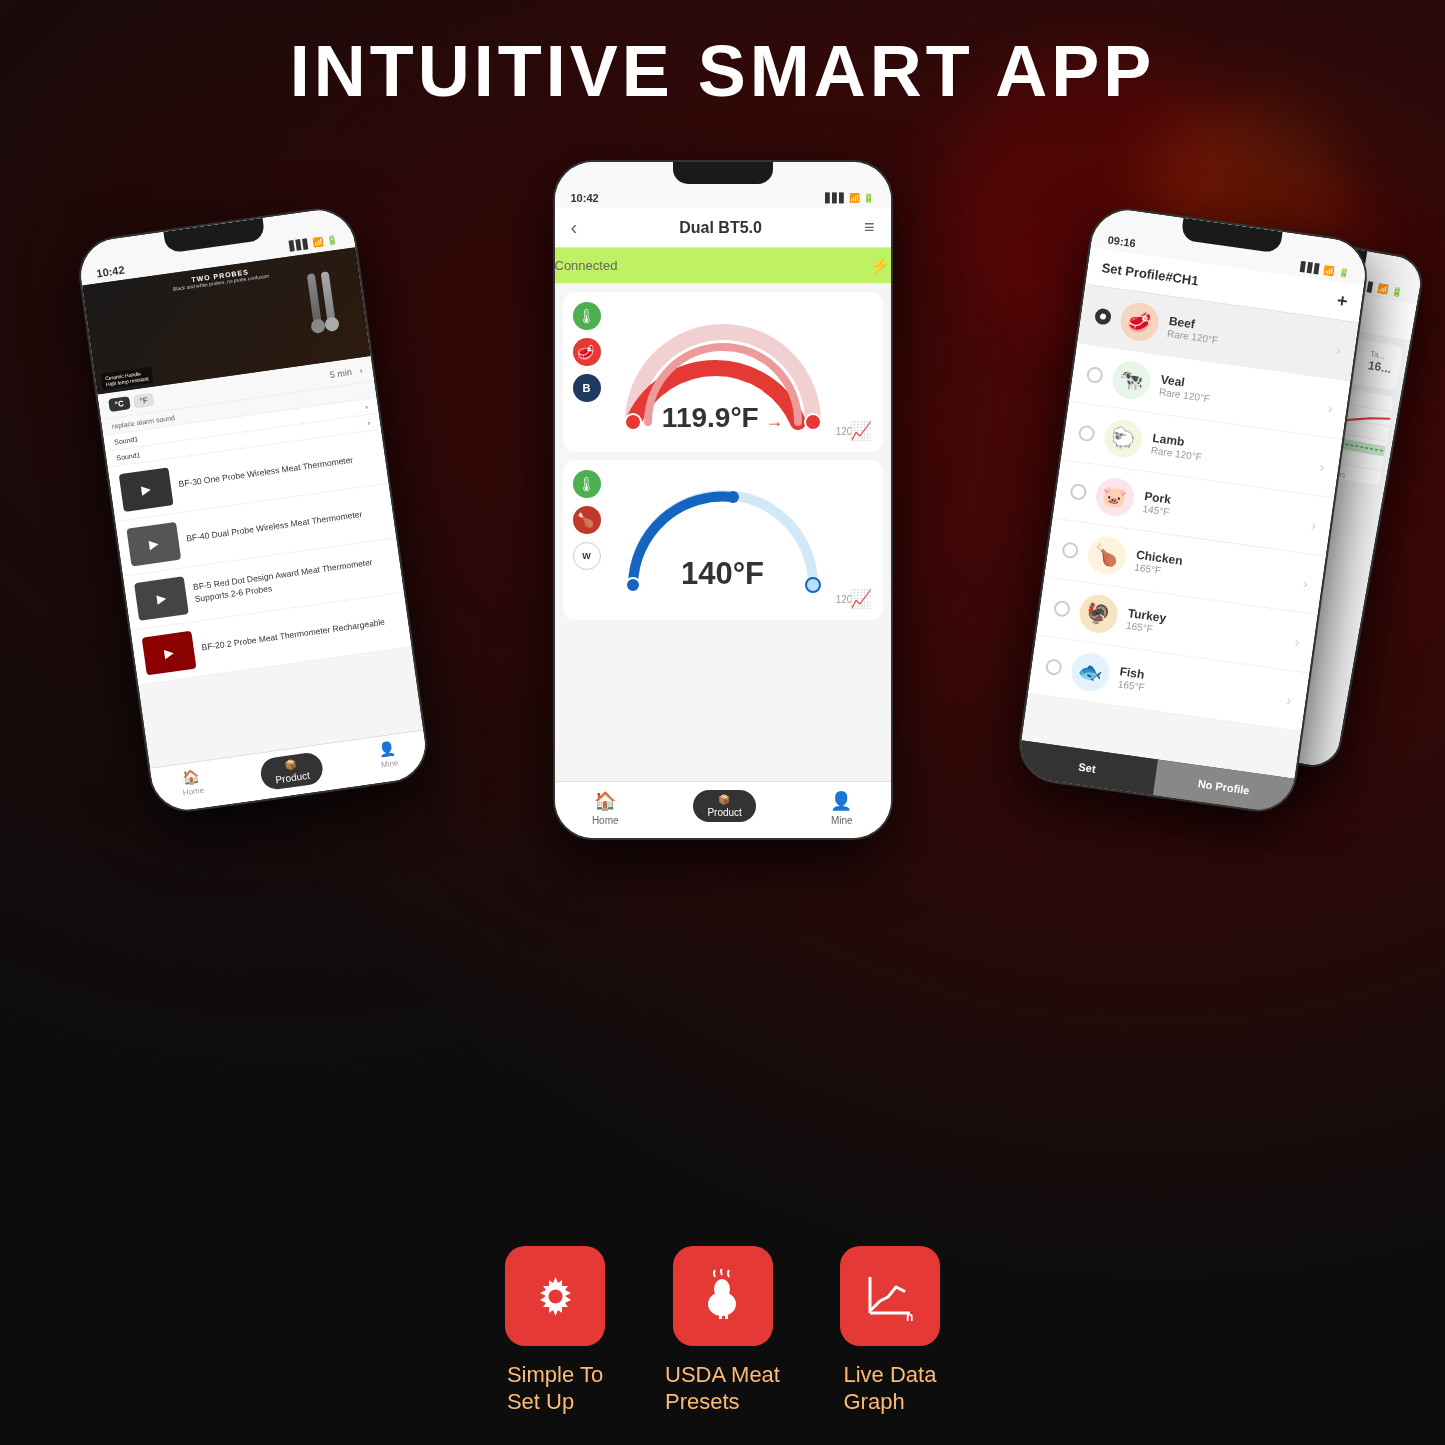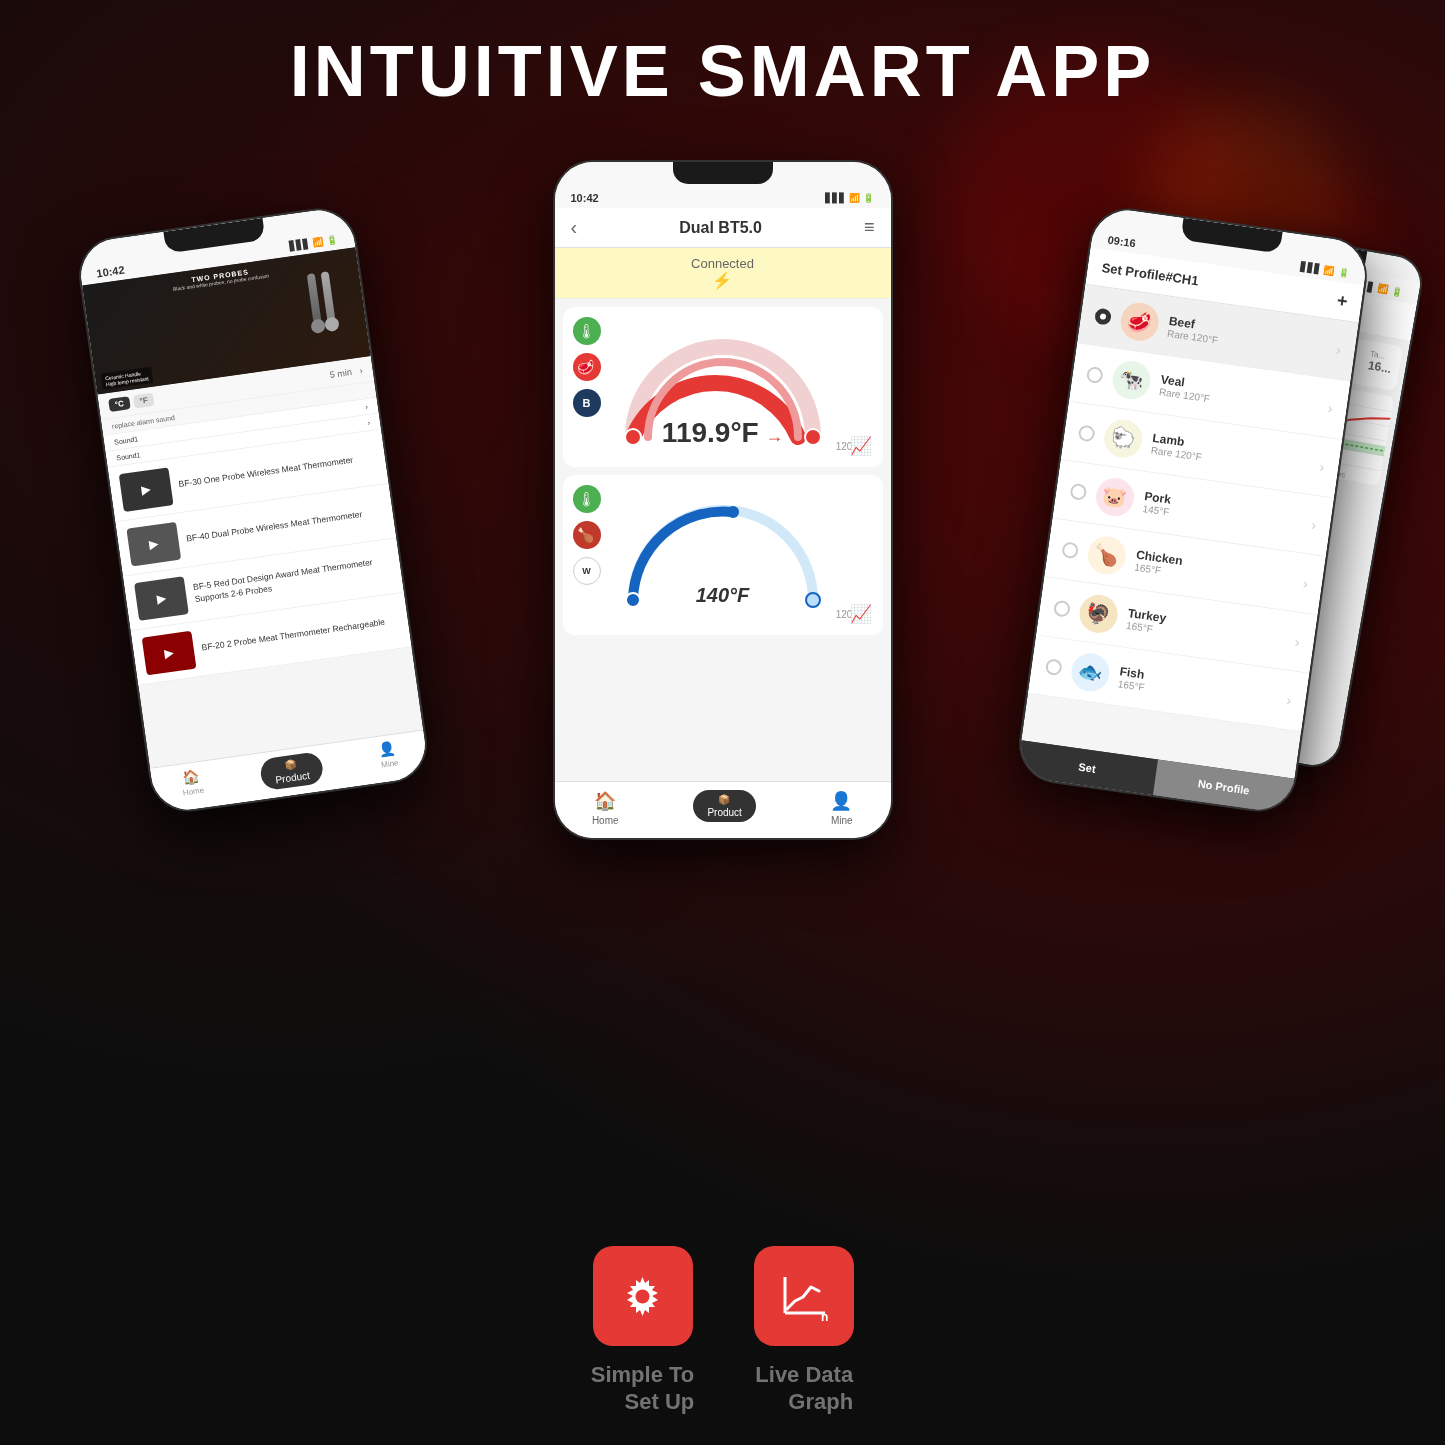--- a/index.html
+++ b/index.html
@@ -160,25 +160,24 @@
       font-size: 16px;
       font-weight: 600;
       color: #333;
     }
 
     .connected-bar {
       display: flex;
       align-items: center;
       justify-content: space-between;
       padding: 8px 0;
-      background: #fef9c3;
+      background: #bef264;
       font-size: 13px;
       color: #666;
       border-bottom: 1px solid #eee;
-      flex-direction: column;
     }
 
     
     .gauge-container {
       background: #fff;
       margin: 8px;
       border-radius: 12px;
       padding: 10px;
       position: relative;
     }
@@ -530,24 +529,24 @@
       background: #e53935;
       border-radius: 20px;
       display: flex;
       align-items: center;
       justify-content: center;
       font-size: 44px;
       color: white;
     }
 
     .feature-label {
-      color: #737373;
+      color: #fdba74;
       font-size: 22px;
-      font-weight: 700;
-      text-align: right;
+      font-weight: 400;
+      text-align: left;
       line-height: 1.2;
       max-width: 180px;
     }
 
     
     .bokeh {
       position: absolute;
       border-radius: 50%;
       opacity: 0.15;
       filter: blur(30px);
@@ -736,21 +735,21 @@
             <path d="M 20 110 A 90 90 0 0 1 200 110" stroke="#d0e8f8" stroke-width="10" fill="none" stroke-linecap="round"></path>
 
             <path d="M 20 110 A 90 90 0 0 1 120 22" stroke="#1565c0" stroke-width="10" fill="none" stroke-linecap="round"></path>
 
             <circle cx="20" cy="110" r="7" fill="#1565c0" stroke="white" stroke-width="2"></circle>
             <circle cx="200" cy="110" r="7" fill="#bbdefb" stroke="#1565c0" stroke-width="2"></circle>
 
             <circle cx="120" cy="22" r="6" fill="#1565c0"></circle>
           </svg>
           <div style="position:absolute;bottom:18px;text-align:center;">
-            <span style="font-size:20px;font-weight:700;color:#333;font-style:italic;">140°F</span>
+            <span style="font-size:31px;font-weight:700;color:#333;">140°F</span>
           </div>
           <div style="position:absolute;right:10px;bottom:5px;font-size:10px;color:#999;">120°F</div>
         </div>
         <div style="position:absolute;right:10px;bottom:10px;">
           <span style="font-size:18px;color:#bbb;">📈</span>
         </div>
       </div>
 
       <div class="bottom-nav">
         <div class="nav-item">
@@ -948,20 +947,38 @@
         <circle cx="27.5" cy="27.5" r="8" fill="none" stroke="white" stroke-width="4"></circle>
         <path d="M27.5 8 L30 14 L34 11 L34 17 L40 17 L37 21 L43 24 L37 27 L43 31 L37 34 L40 38 L34 38 L34 44 L30 41 L27.5 47 L25 41 L21 44 L21 38 L15 38 L18 34 L12 31 L18 27 L12 24 L18 21 L15 17 L21 17 L21 11 L25 14 Z" fill="white" stroke="none"></path>
         <circle cx="27.5" cy="27.5" r="7" fill="#e53935"></circle>
       </svg>
     </div>
     <div class="feature-label">
       <span>Simple To<br>Set Up</span>
     </div>
   </div>
 
+  <div class="feature-item">
+    <div class="feature-icon-box">
+      <svg width="55" height="55" viewBox="0 0 55 55" fill="white">
+
+        <ellipse cx="27" cy="35" rx="14" ry="12" fill="white"></ellipse>
+        <ellipse cx="27" cy="20" rx="8" ry="10" fill="white"></ellipse>
+        <rect x="24" y="42" width="3" height="8" fill="white"></rect>
+        <rect x="30" y="42" width="3" height="8" fill="white"></rect>
+
+        <path d="M20 8 Q18 4 20 1" stroke="white" stroke-width="2" fill="none"></path>
+        <path d="M27 6 Q25 2 27 -1" stroke="white" stroke-width="2" fill="none"></path>
+        <path d="M34 8 Q32 4 34 1" stroke="white" stroke-width="2" fill="none"></path>
+      </svg>
+    </div>
+    <div class="feature-label">
+      <span>USDA Meat<br>Presets</span>
+    </div>
+  </div>
 
   <div class="feature-item">
     <div class="feature-icon-box">
       <svg width="55" height="55" viewBox="0 0 55 55" fill="none">
 
         <line x1="8" y1="8" x2="8" y2="44" stroke="white" stroke-width="3"></line>
         <line x1="8" y1="44" x2="48" y2="44" stroke="white" stroke-width="3"></line>
 
         <polyline points="10,40 18,32 26,28 34,18 42,22" stroke="white" stroke-width="3" fill="none" stroke-linecap="round" stroke-linejoin="round"></polyline>
 

